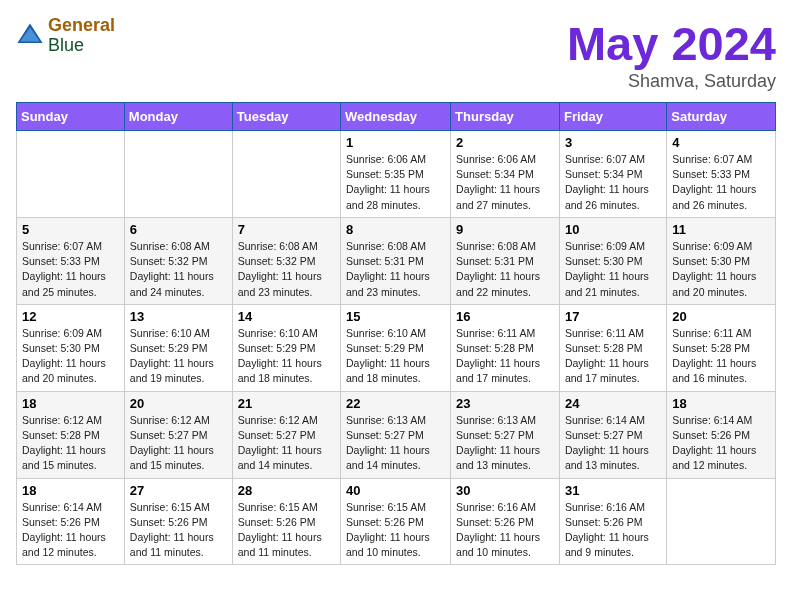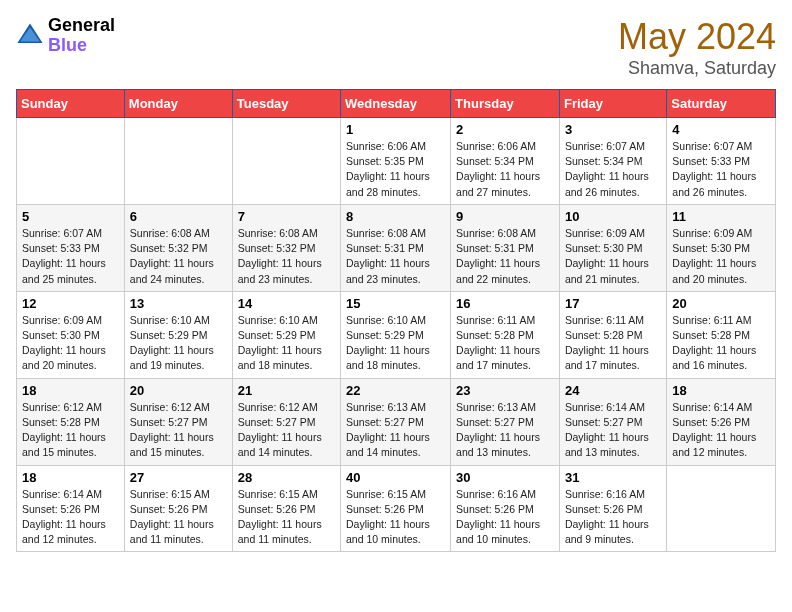--- a/index.html
+++ b/index.html
@@ -21,51 +21,51 @@
       align-items: center;
     }
     .logo-text {
       display: flex;
       flex-direction: column;
       line-height: 1.1;
     }
     .logo-general {
       font-size: 18px;
       font-weight: bold;
-      color: #000000;
+      color: #a16207;
     }
     .logo-blue {
       font-size: 18px;
-      font-weight: bold;
-      color: #8b5cf6;
+      font-weight: normal;
+      color: #14532d;
     }
     .logo-icon {
       width: 28px;
       height: 28px;
       margin-right: 4px;
     }
     .title-block {
       text-align: right;
     }
     .main-title {
-      font-size: 36px;
-      font-weight: normal;
-      color: #a16207;
+      font-size: 47px;
+      font-weight: bold;
+      color: #6d28d9;
     }
     .sub-title {
       font-size: 18px;
       color: #555;
     }
     table {
       width: 100%;
       border-collapse: collapse;
       font-size: 11px;
     }
     thead tr {
-      background-color: #ef4444;
+      background-color: #8b5cf6;
       color: white;
     }
     thead th {
       padding: 6px 4px;
       text-align: left;
       font-size: 13px;
       font-weight: bold;
       border: 1px solid #1a5ca8;
     }
     tbody tr {

